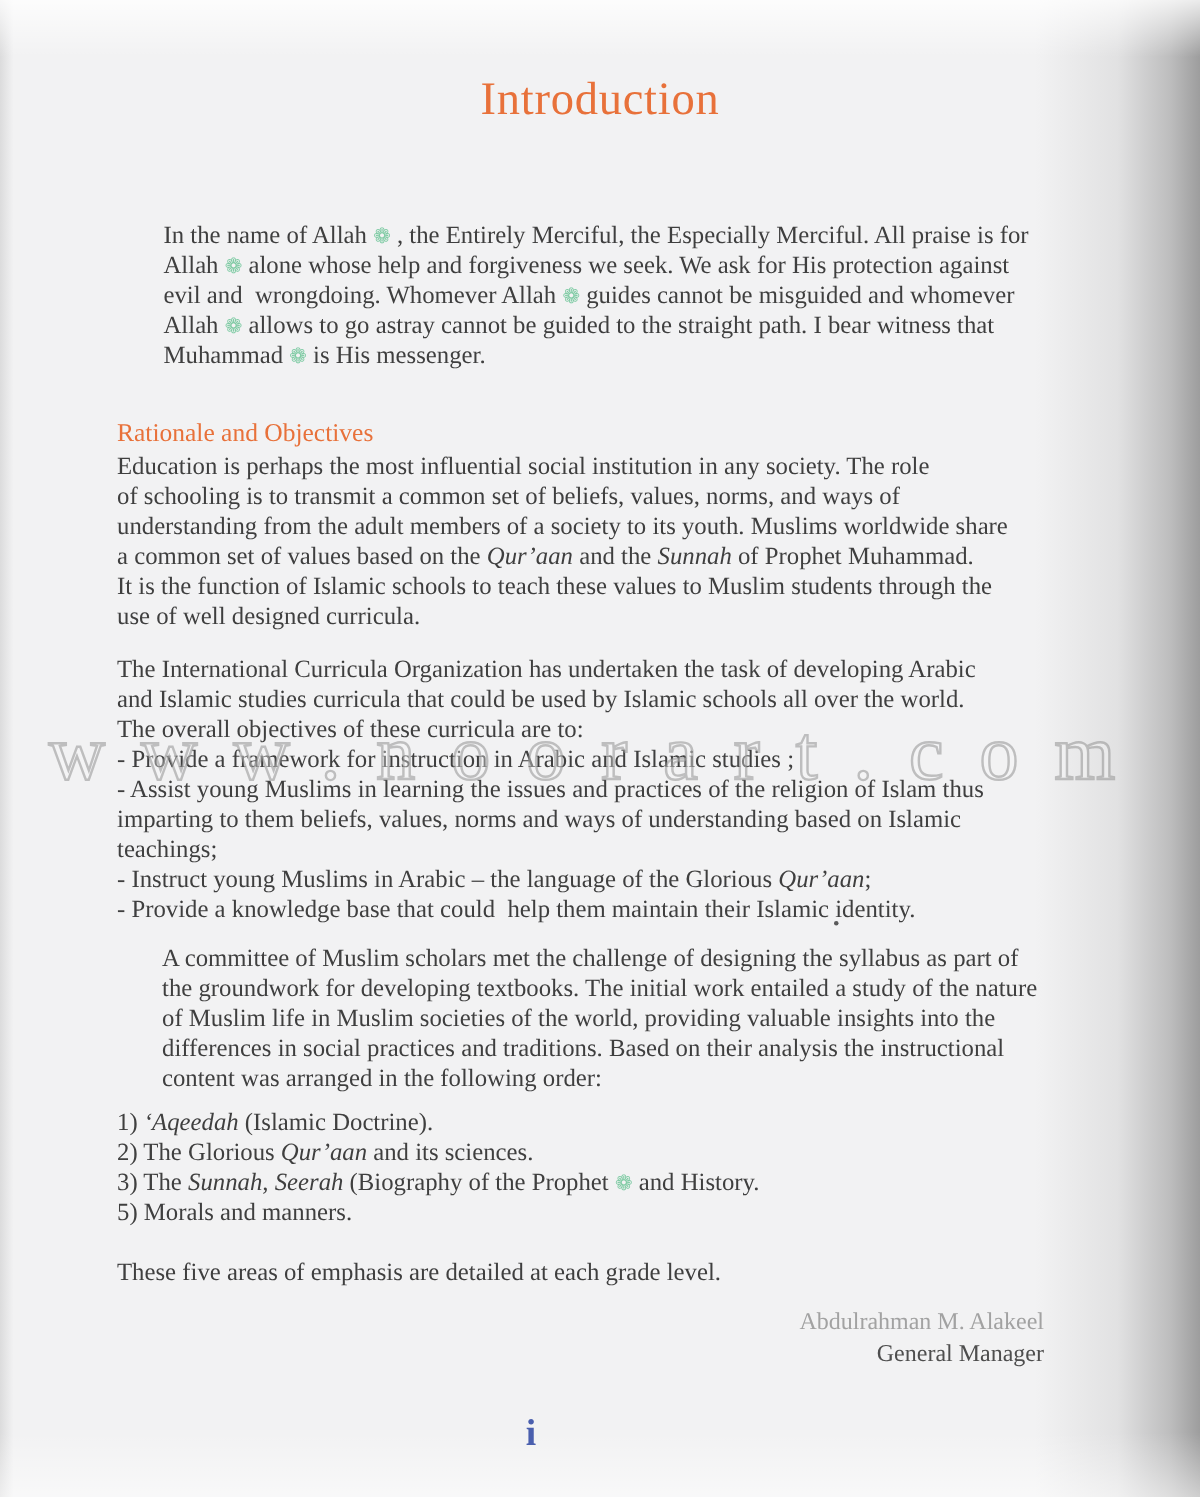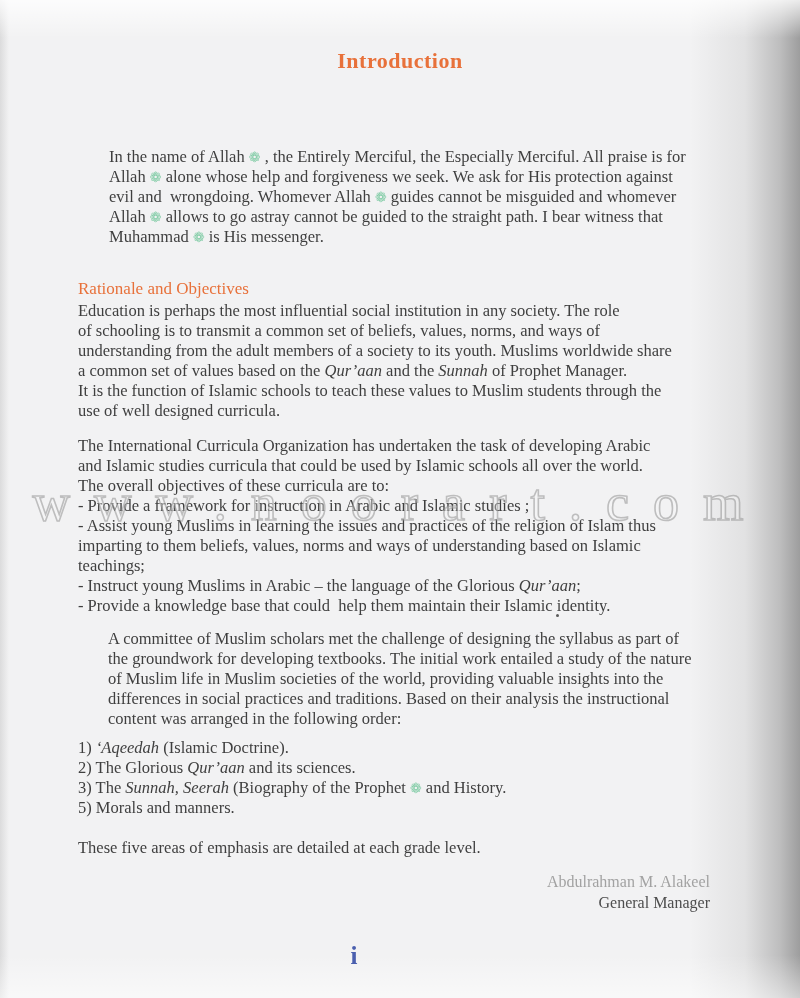--- a/index.html
+++ b/index.html
@@ -10,40 +10,40 @@
       linear-gradient(to bottom, rgba(255,255,255,0.8) 0px, rgba(255,255,255,0) 38px),
       linear-gradient(to bottom, rgba(255,255,255,0) 955px, rgba(255,255,255,0.5) 998px),
       linear-gradient(to right, rgba(140,140,140,0.22) 0px, rgba(140,140,140,0) 9px),
       linear-gradient(to right, rgba(150,150,150,0) 690px, rgba(150,150,150,0.18) 745px, rgba(125,125,125,0.45) 780px, rgba(105,105,105,0.62) 800px),
       #f2f2f3;
     font-family:"Liberation Serif", serif;
     color:#3f3f3f;
   }
   .title {
     position:absolute; top:48px; left:0; width:100%;
-    text-align:center; color:#e8713a; font-weight:bold;
-    font-size:22px; letter-spacing:0.5px;
+    text-align:center; color:#e8713a; font-weight:normal;
+    font-size:31px; letter-spacing:0.5px;
   }
   .block { position:absolute; left:78px; width:640px; font-size:16.5px; }
   .ln { height:20px; line-height:20px; white-space:pre; }
   .seg-i { font-style:italic; }
   .seg-g { color:#7fcba4; font-size:14px; }
   .heading {
     position:absolute; left:78px; color:#e8713a; font-weight:normal;
     font-size:17px; line-height:20px; white-space:pre;
   }
   .watermark {
     position:absolute; top:472px; left:-6px; width:812px;
     text-align:center; white-space:nowrap;
     font-size:52px; line-height:62px; letter-spacing:24px;
     color:rgba(250,250,250,0.35);
     -webkit-text-stroke:1.6px rgba(145,145,145,0.55);
     pointer-events:none;
   }
-  .signature { position:absolute; right:90px; top:871px; text-align:right; font-size:16px; line-height:21px; }
+  .signature { position:absolute; right:104px; top:871px; text-align:right; font-size:16px; line-height:21px; }
   .sig-name { color:#a2a2a2; }
   .sig-title { color:#4e4e4e; }
   .pagenum {
     position:absolute; left:344px; top:942px; width:20px; text-align:center;
     color:#4a5fae; font-weight:bold; font-size:25px;
   }
   .stray-dot { position:absolute; left:556px; top:614px; width:3px; height:3px; border-radius:50%; background:#5a5a5a; }
 </style>
 </head>
 <body>
@@ -59,21 +59,21 @@
       <div class="ln"><span>Allah </span><span class="seg-g">❁</span><span> allows to go astray cannot be guided to the straight path. I bear witness that</span></div>
       <div class="ln"><span>Muhammad </span><span class="seg-g">❁</span><span> is His messenger.</span></div>
     </div>
 
   <div class="heading" style="top:279px;">Rationale and Objectives</div>
 
   <div class="block" style="top:301px;">
       <div class="ln"><span>Education is perhaps the most influential social institution in any society. The role</span></div>
       <div class="ln"><span>of schooling is to transmit a common set of beliefs, values, norms, and ways of</span></div>
       <div class="ln"><span>understanding from the adult members of a society to its youth. Muslims worldwide share</span></div>
-      <div class="ln"><span>a common set of values based on the </span><span class="seg-i">Qur’aan</span><span> and the </span><span class="seg-i">Sunnah</span><span> of Prophet Manager.</span></div>
+      <div class="ln"><span>a common set of values based on the </span><span class="seg-i">Qur’aan</span><span> and the </span><span class="seg-i">Sunnah</span><span> of Prophet Muhammad.</span></div>
       <div class="ln"><span>It is the function of Islamic schools to teach these values to Muslim students through the</span></div>
       <div class="ln"><span>use of well designed curricula.</span></div>
     </div>
 
   <div class="block" style="top:436px;">
       <div class="ln"><span>The International Curricula Organization has undertaken the task of developing Arabic</span></div>
       <div class="ln"><span>and Islamic studies curricula that could be used by Islamic schools all over the world.</span></div>
       <div class="ln"><span>The overall objectives of these curricula are to:</span></div>
       <div class="ln"><span>- Provide a framework for instruction in Arabic and Islamic studies ;</span></div>
       <div class="ln"><span>- Assist young Muslims in learning the issues and practices of the religion of Islam thus</span></div>

